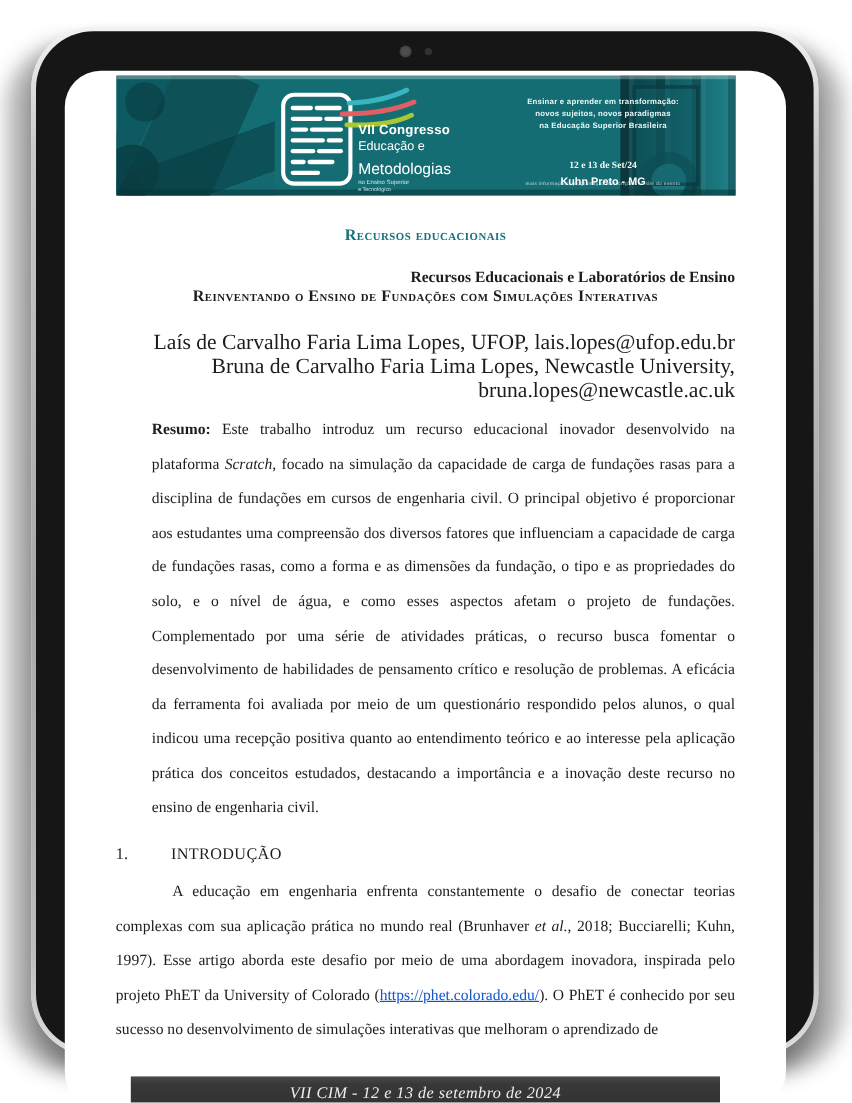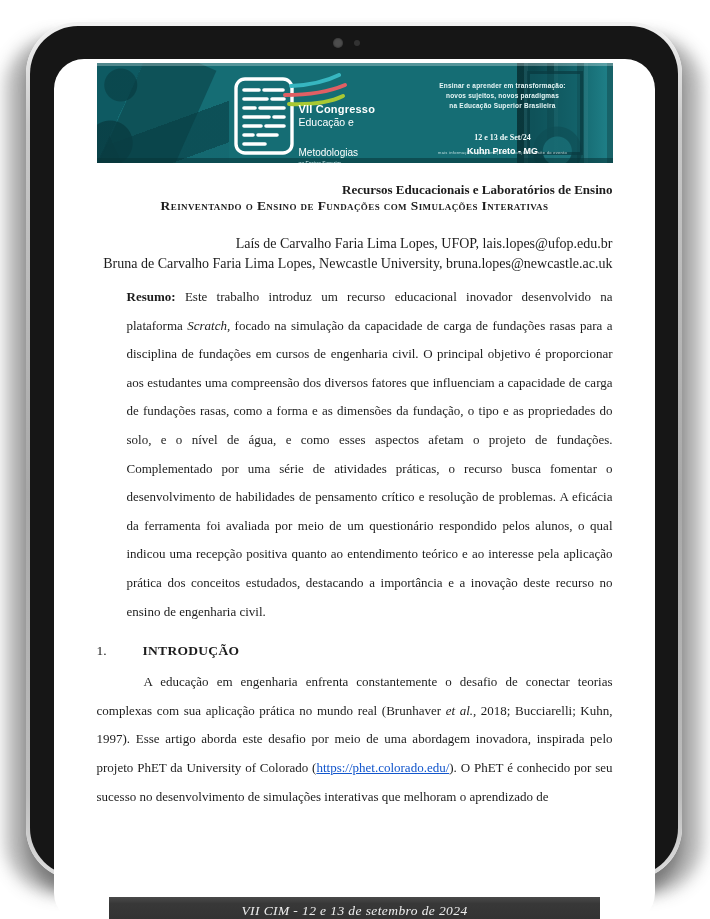--- a/index.html
+++ b/index.html
@@ -76,21 +76,21 @@
   .collage-right .pane {
     position: absolute; left: 10px; top: 8px; width: 56px; height: 84px;
     border: 3px solid rgba(6,44,49,0.5); background: rgba(18,94,102,0.5);
   }
 
   .banner-logo { position: absolute; left: 136px; top: 10px; width: 190px; height: 84px; z-index: 6; }
   .banner-logo svg { position: absolute; left: 0; top: 0; }
   .logo-text { position: absolute; left: 66px; top: 31px; color: #ffffff; line-height: 1; white-space: nowrap; }
   .logo-line1 { font-size: 11px; font-weight: bold; letter-spacing: 0.2px; }
   .logo-line2 { font-size: 10.5px; margin-top: 2px; }
-  .logo-line3 { font-size: 10px; margin-top: 20px; }
+  .logo-line3 { font-size: 13px; margin-top: 6px; }
   .logo-sub1  { font-size: 5px; margin-top: 3px; color: #cdeaec; }
   .logo-sub2  { font-size: 4.5px; margin-top: 1px; color: #bfe0e2; }
 
   .banner-right {
     position: absolute; left: 318px; top: 18px; width: 176px; z-index: 6;
     text-align: center; color: #e8f7f7;
   }
   .tagline { font-size: 6.5px; font-weight: bold; line-height: 10px; letter-spacing: 0.2px; }
   .event-date { margin-top: 22px; font-size: 8px; font-weight: bold; color: #f2fbfb; font-family: Liberation Serif, serif; }
   .event-location { margin-top: 4px; font-size: 9px; font-weight: bold; color: #ffffff; }
@@ -109,30 +109,30 @@
     font-variant: small-caps; font-weight: bold; letter-spacing: 0.4px;
     color: #16717c; font-size: 13.5px;
   }
   .track-title {
     margin-top: 19px; text-align: right; font-weight: bold; font-size: 13px;
   }
   .paper-title {
     text-align: center; font-weight: bold;
     font-variant: small-caps; letter-spacing: 0.4px; font-size: 13.5px;
   }
-  .authors { margin-top: 20px; text-align: right; line-height: 20px; font-size: 14px; }
+  .authors { margin-top: 20px; text-align: right; line-height: 20px; font-size: 18px; }
   .para { text-align: justify; line-height: 28.6px; }
   .abstract { margin-top: 9px; margin-left: 30px; }
   .keywords { margin-top: 13px; }
   .bold { font-weight: bold; }
   .italic { font-style: italic; }
   .doc-link { color: #1155cc; text-decoration: underline; cursor: pointer; }
   .section-heading { margin-top: 17px; font-size: 13.5px; }
   .section-number { display: inline-block; width: 46px; }
-  .section-title { font-weight: bold; letter-spacing: 0.3px; }
+  .section-title { font-weight: normal; letter-spacing: 0.3px; }
   .intro { margin-top: 9px; text-indent: 47px; }
 
   
   .footer-bar {
     position: absolute; left: 55px; bottom: 4px; width: 491px; height: 22px;
     background: linear-gradient(180deg, #4a4a4a 0%, #383838 30%, #333333 100%);
     display: flex; align-items: flex-end; justify-content: center;
   }
   .footer-bar span {
     color: #efefef; font-style: italic; font-size: 13.5px; letter-spacing: 0.4px;
@@ -197,20 +197,21 @@
               <div>novos sujeitos, novos paradigmas</div>
               <div>na Educação Superior Brasileira</div>
             </div>
             <div class="event-date">12 e 13 de Set/24</div>
             <div class="event-location">Kuhn Preto - MG</div>
           </div>
           <div class="fine-print">mais informações, programação e inscrições no site do evento</div>
         </div>
 
         <div class="paper">
+          <div class="section-label">Recursos educacionais</div>
           <div class="track-title">Recursos Educacionais e Laboratórios de Ensino</div>
           <div class="paper-title">Reinventando o Ensino de Fundações com Simulações Interativas</div>
 
           <div class="authors">
             <div>Laís de Carvalho Faria Lima Lopes, UFOP, lais.lopes@ufop.edu.br</div>
             <div>Bruna de Carvalho Faria Lima Lopes, Newcastle University, bruna.lopes@newcastle.ac.uk</div>
           </div>
 
           <p class="para abstract"><span class="bold">Resumo:</span><span> Este trabalho introduz um recurso educacional inovador desenvolvido na plataforma </span><span class="italic">Scratch</span><span>, focado na simulação da capacidade de carga de fundações rasas para a disciplina de fundações em cursos de engenharia civil. O principal objetivo é proporcionar aos estudantes uma compreensão dos diversos fatores que influenciam a capacidade de carga de fundações rasas, como a forma e as dimensões da fundação, o tipo e as propriedades do solo, e o nível de água, e como esses aspectos afetam o projeto de fundações. Complementado por uma série de atividades práticas, o recurso busca fomentar o desenvolvimento de habilidades de pensamento crítico e resolução de problemas. A eficácia da ferramenta foi avaliada por meio de um questionário respondido pelos alunos, o qual indicou uma recepção positiva quanto ao entendimento teórico e ao interesse pela aplicação prática dos conceitos estudados, destacando a importância e a inovação deste recurso no ensino de engenharia civil.</span></p>
 

